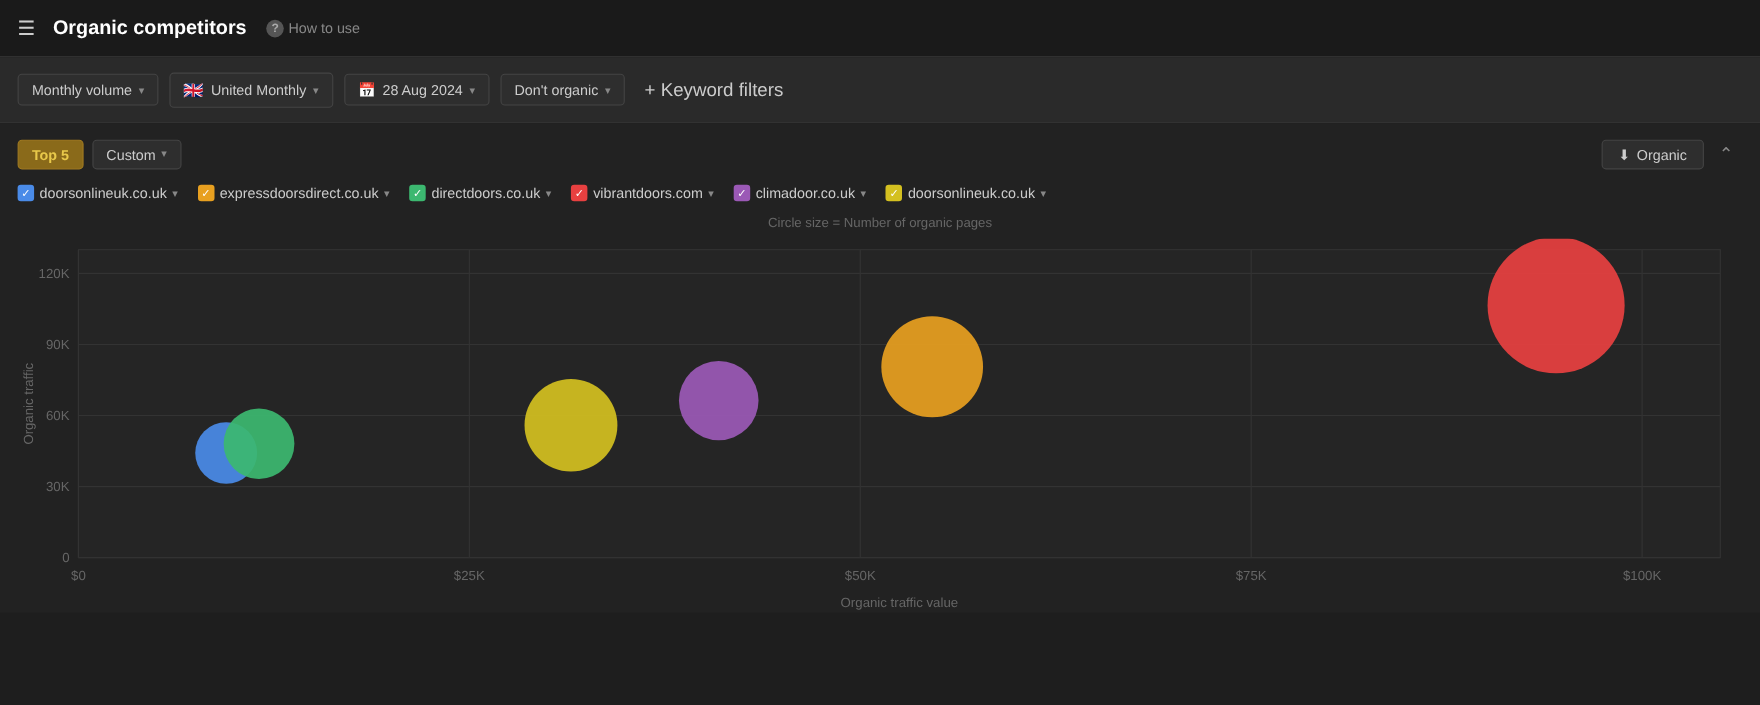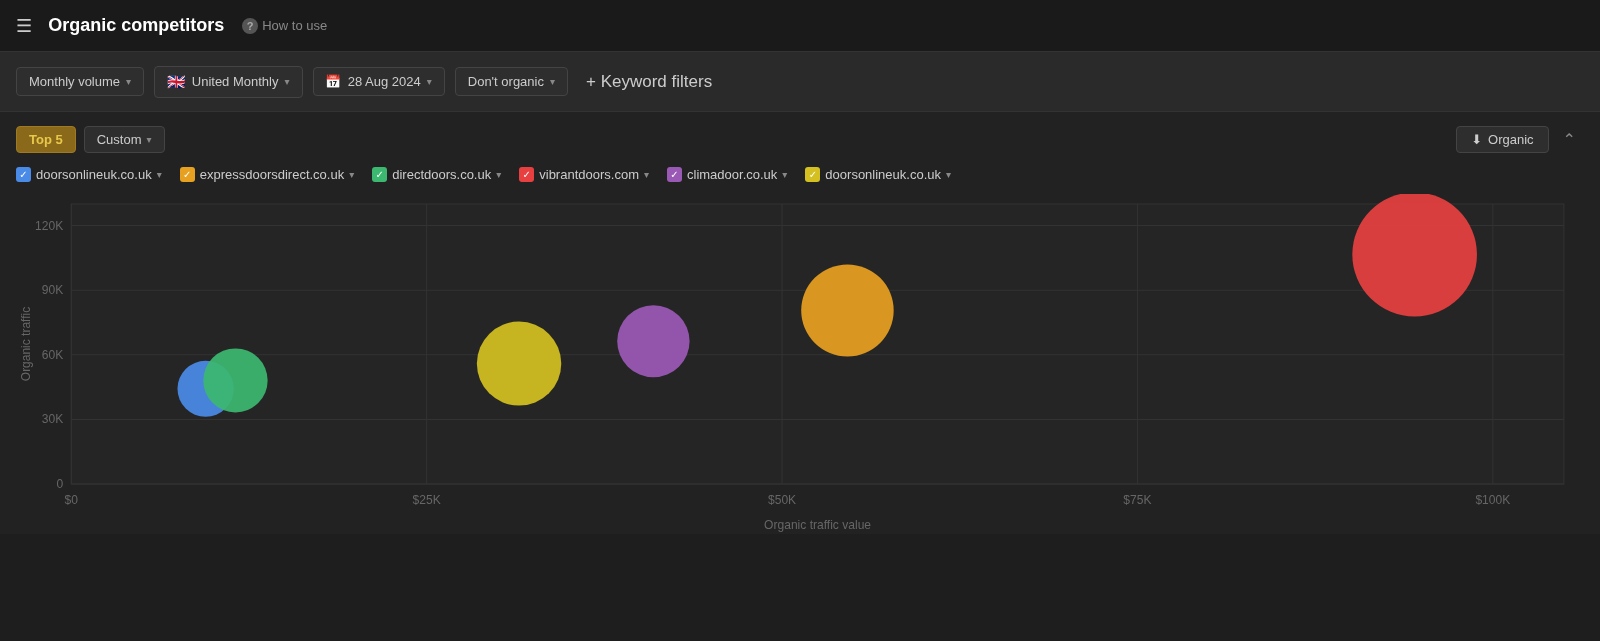--- a/index.html
+++ b/index.html
@@ -250,20 +250,21 @@
     <span>climadoor.co.uk</span>
     <span style="font-size:10px;color:#888;">▾</span>
   </div>
       <div class="competitor-item">
     <span class="checkbox" style="background:#d4c020; color:#fff;">✓</span>
     <span>doorsonlineuk.co.uk</span>
     <span style="font-size:10px;color:#888;">▾</span>
   </div>
     </div>
 
+  <div class="chart-hint">Circle size = Number of organic pages</div>
 
   <div class="chart-area">
     <svg class="chart-svg" id="main-chart" viewBox="0 0 1560 340" preserveAspectRatio="none">
         <rect x="55" y="10" width="1485" height="280" fill="#252525" stroke="#333"></rect>
         <line x1="55" y1="290" x2="1540" y2="290" stroke="#333" stroke-width="1"></line>
         <text x="47" y="294" text-anchor="end" fill="#666" font-size="12">0</text>
         <line x1="55" y1="225.3846153846154" x2="1540" y2="225.3846153846154" stroke="#333" stroke-width="1"></line>
         <text x="47" y="229.3846153846154" text-anchor="end" fill="#666" font-size="12">30K</text>
         <line x1="55" y1="160.76923076923077" x2="1540" y2="160.76923076923077" stroke="#333" stroke-width="1"></line>
         <text x="47" y="164.76923076923077" text-anchor="end" fill="#666" font-size="12">60K</text>

